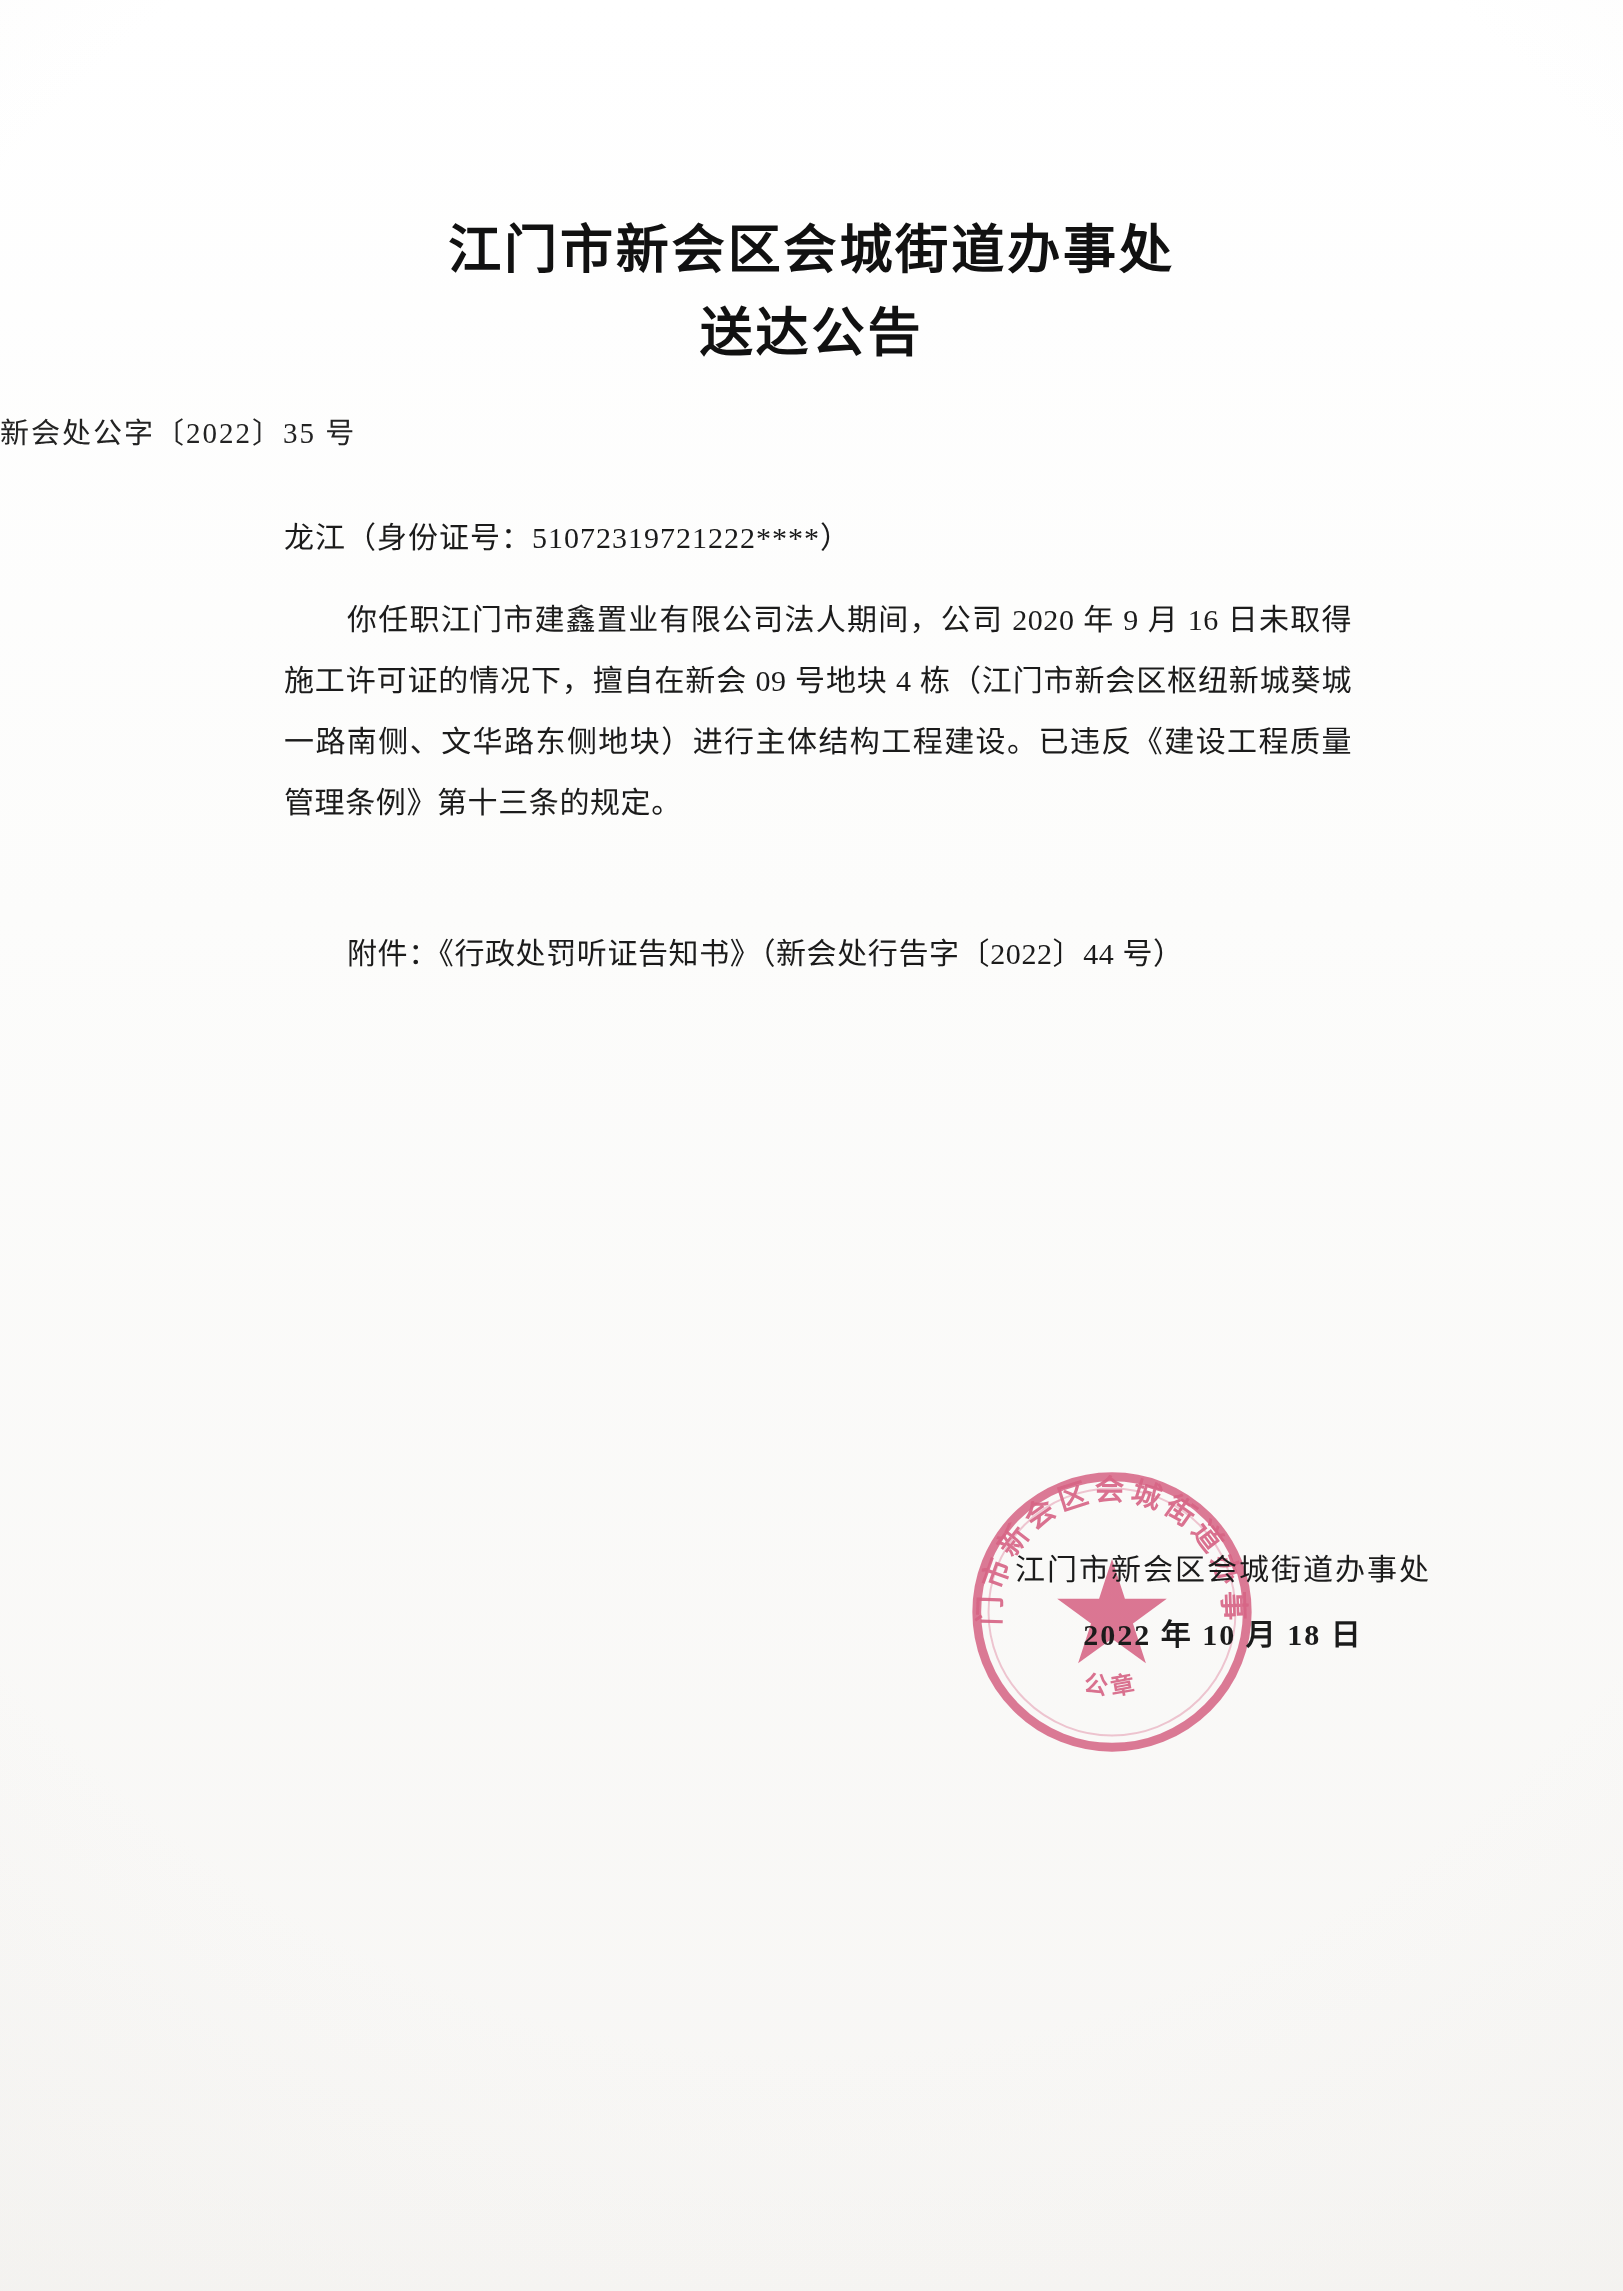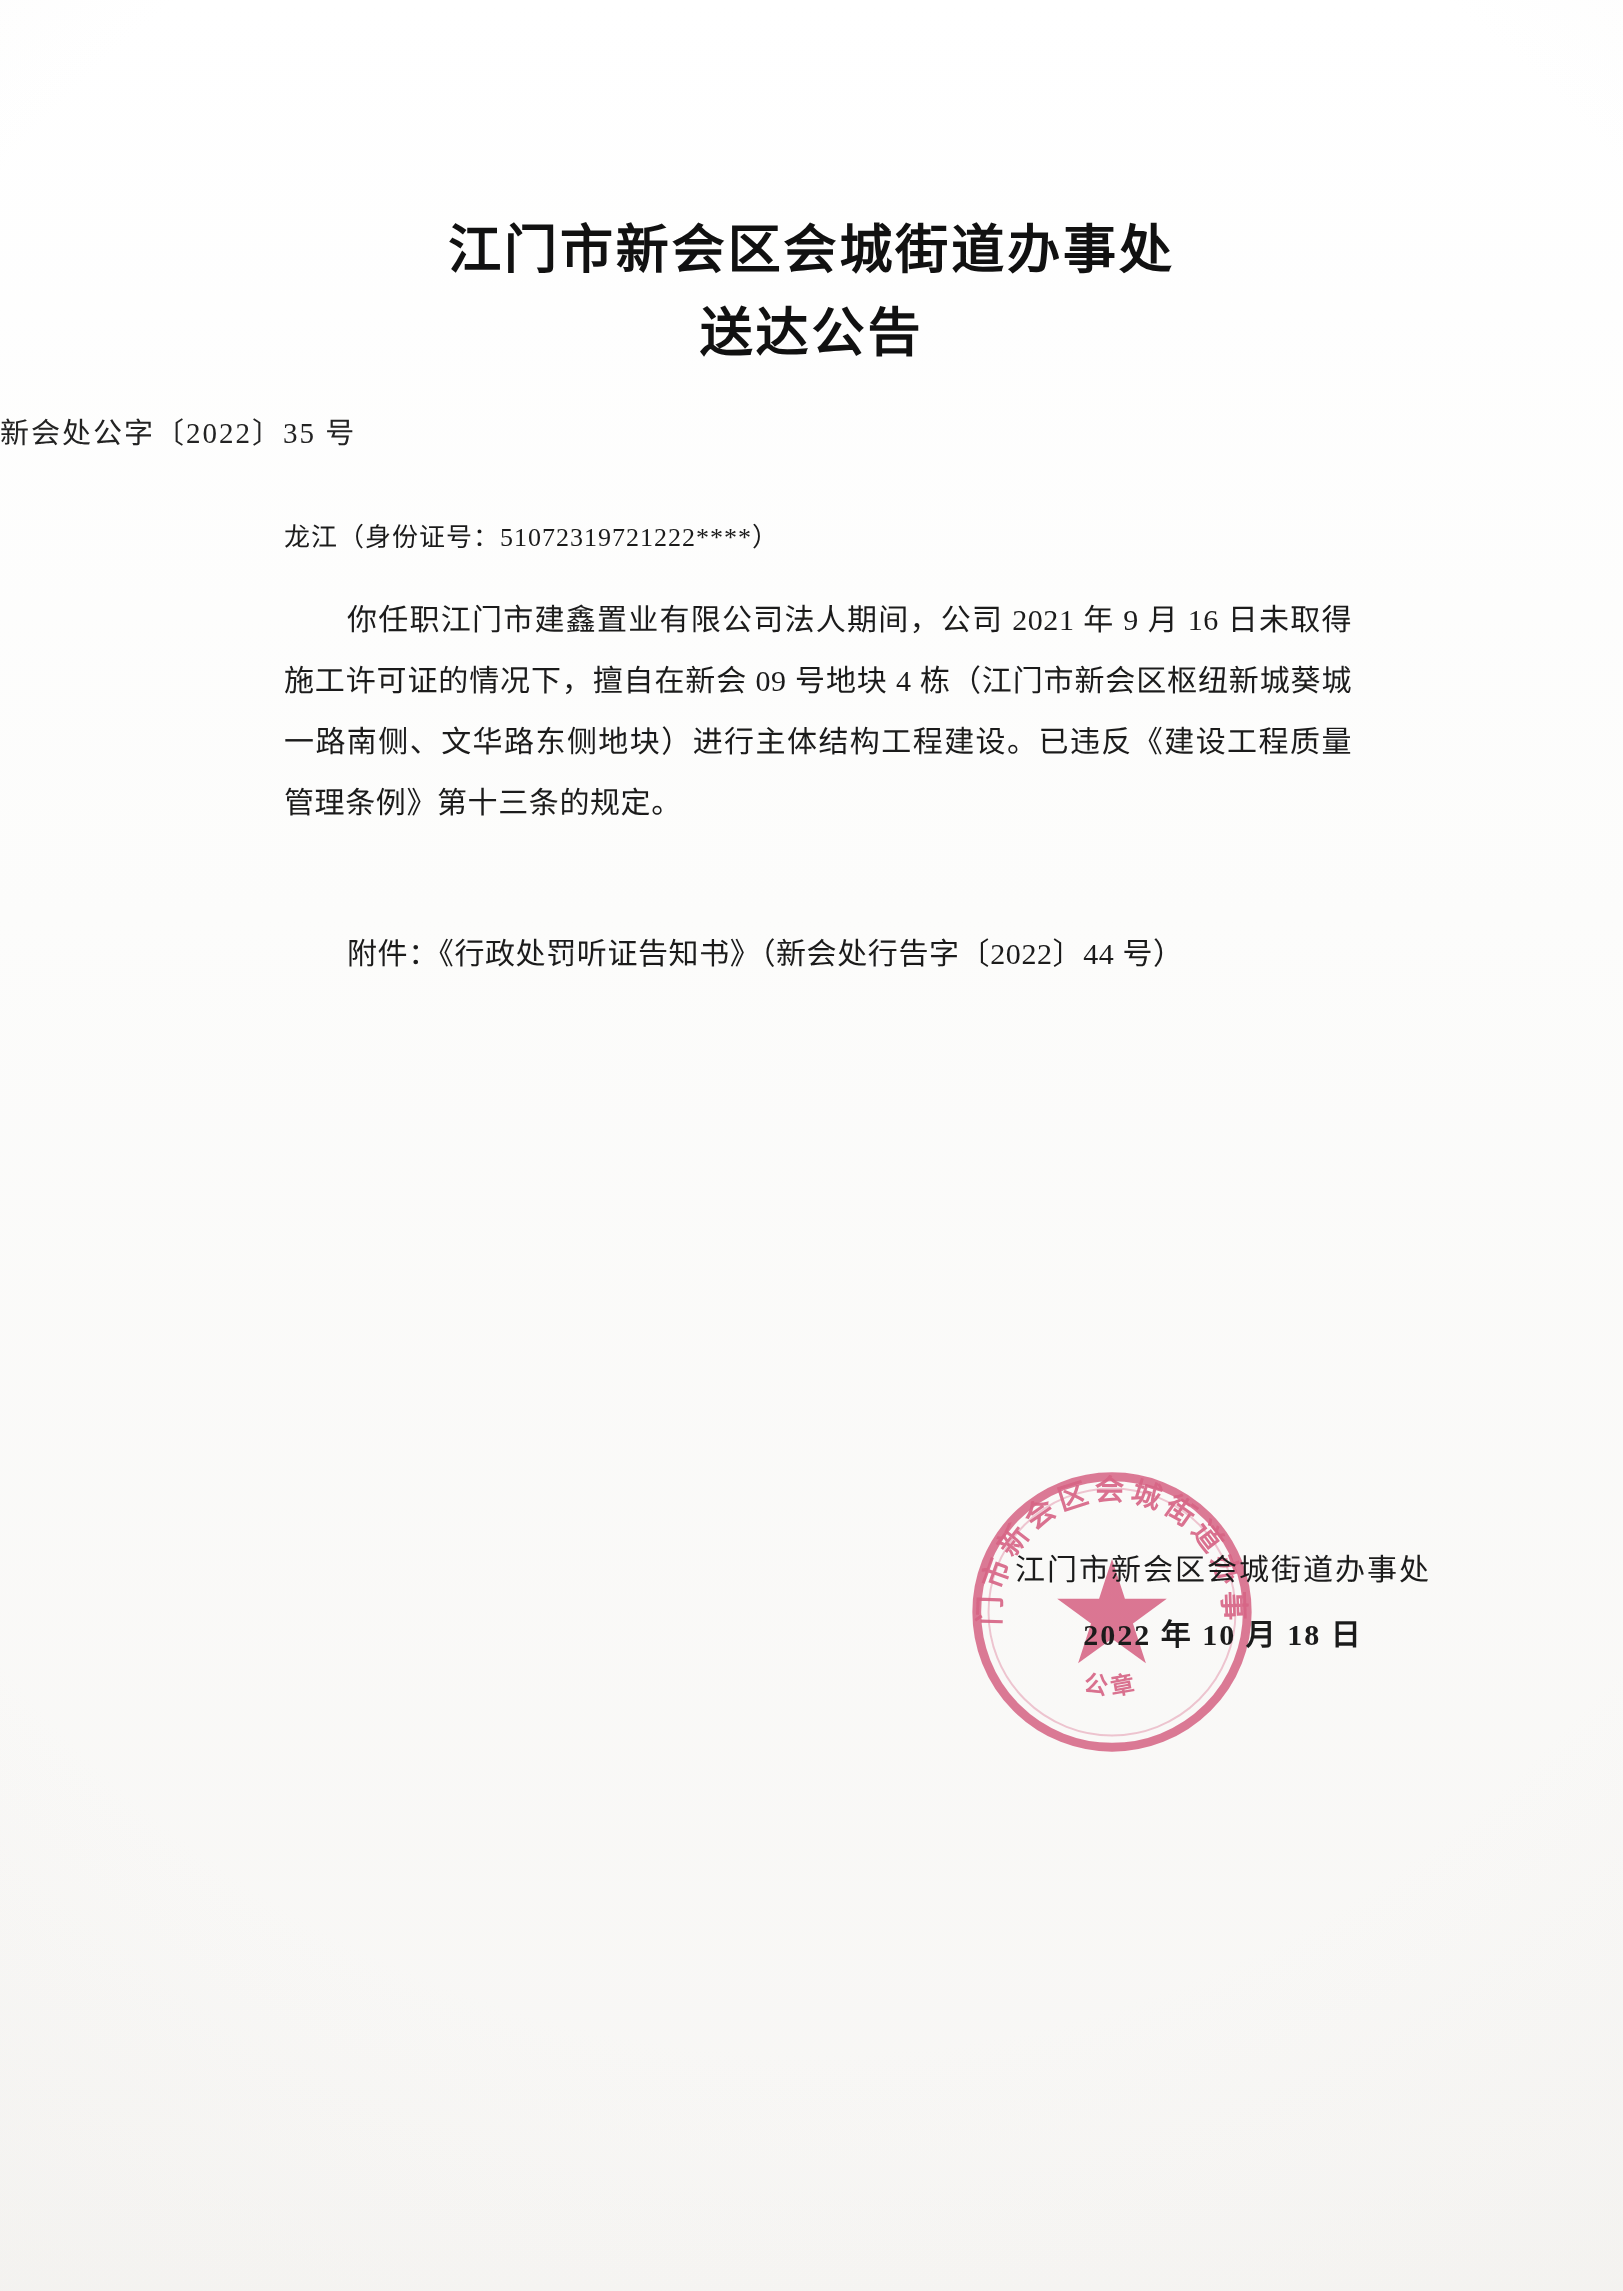--- a/index.html
+++ b/index.html
@@ -67,21 +67,21 @@
   }
 
   
   .body-area {
     position: absolute;
     left: 284px;
     top: 510px;
     width: 1068px;
   }
   .recipient {
-    font-size: 26px;
+    font-size: 30px;
     line-height: 55px;
     letter-spacing: 1px;
     color: #1b1b1b;
   }
   .para {
     font-size: 30px;
     line-height: 61px;
     letter-spacing: 0.6px;
     text-align: justify;
     text-justify: inter-ideograph;
@@ -149,21 +149,21 @@
     <div class="title-block">
       <div class="doc-title-line1">江门市新会区会城街道办事处</div>
       <div class="doc-title-line2">送达公告</div>
     </div>
 
     <div class="doc-number">新会处公字〔2022〕35 号</div>
 
     <div class="body-area">
       <div class="recipient">龙江（身份证号：51072319721222****）</div>
 
-      <div class="para first">你任职江门市建鑫置业有限公司法人期间，公司 2021 年 9 月 16 日未取得施工许可证的情况下，擅自在新会 09 号地块 4 栋（江门市新会区枢纽新城葵城一路南侧、文华路东侧地块）进行主体结构工程建设。已违反《建设工程质量管理条例》第十三条的规定。</div>
+      <div class="para first">你任职江门市建鑫置业有限公司法人期间，公司 2020 年 9 月 16 日未取得施工许可证的情况下，擅自在新会 09 号地块 4 栋（江门市新会区枢纽新城葵城一路南侧、文华路东侧地块）进行主体结构工程建设。已违反《建设工程质量管理条例》第十三条的规定。</div>
 
 
       <div class="attachment">附件：《行政处罚听证告知书》（新会处行告字〔2022〕44 号）</div>
     </div>
 
     <div class="seal">
       <svg viewBox="0 0 300 300" xmlns="http://www.w3.org/2000/svg">
         <defs>
           <path id="sealArcTop" d="M 36 150 A 114 114 0 0 1 264 150"></path>
           <path id="sealArcBottom" d="M 66 150 A 84 84 0 0 0 234 150"></path>

